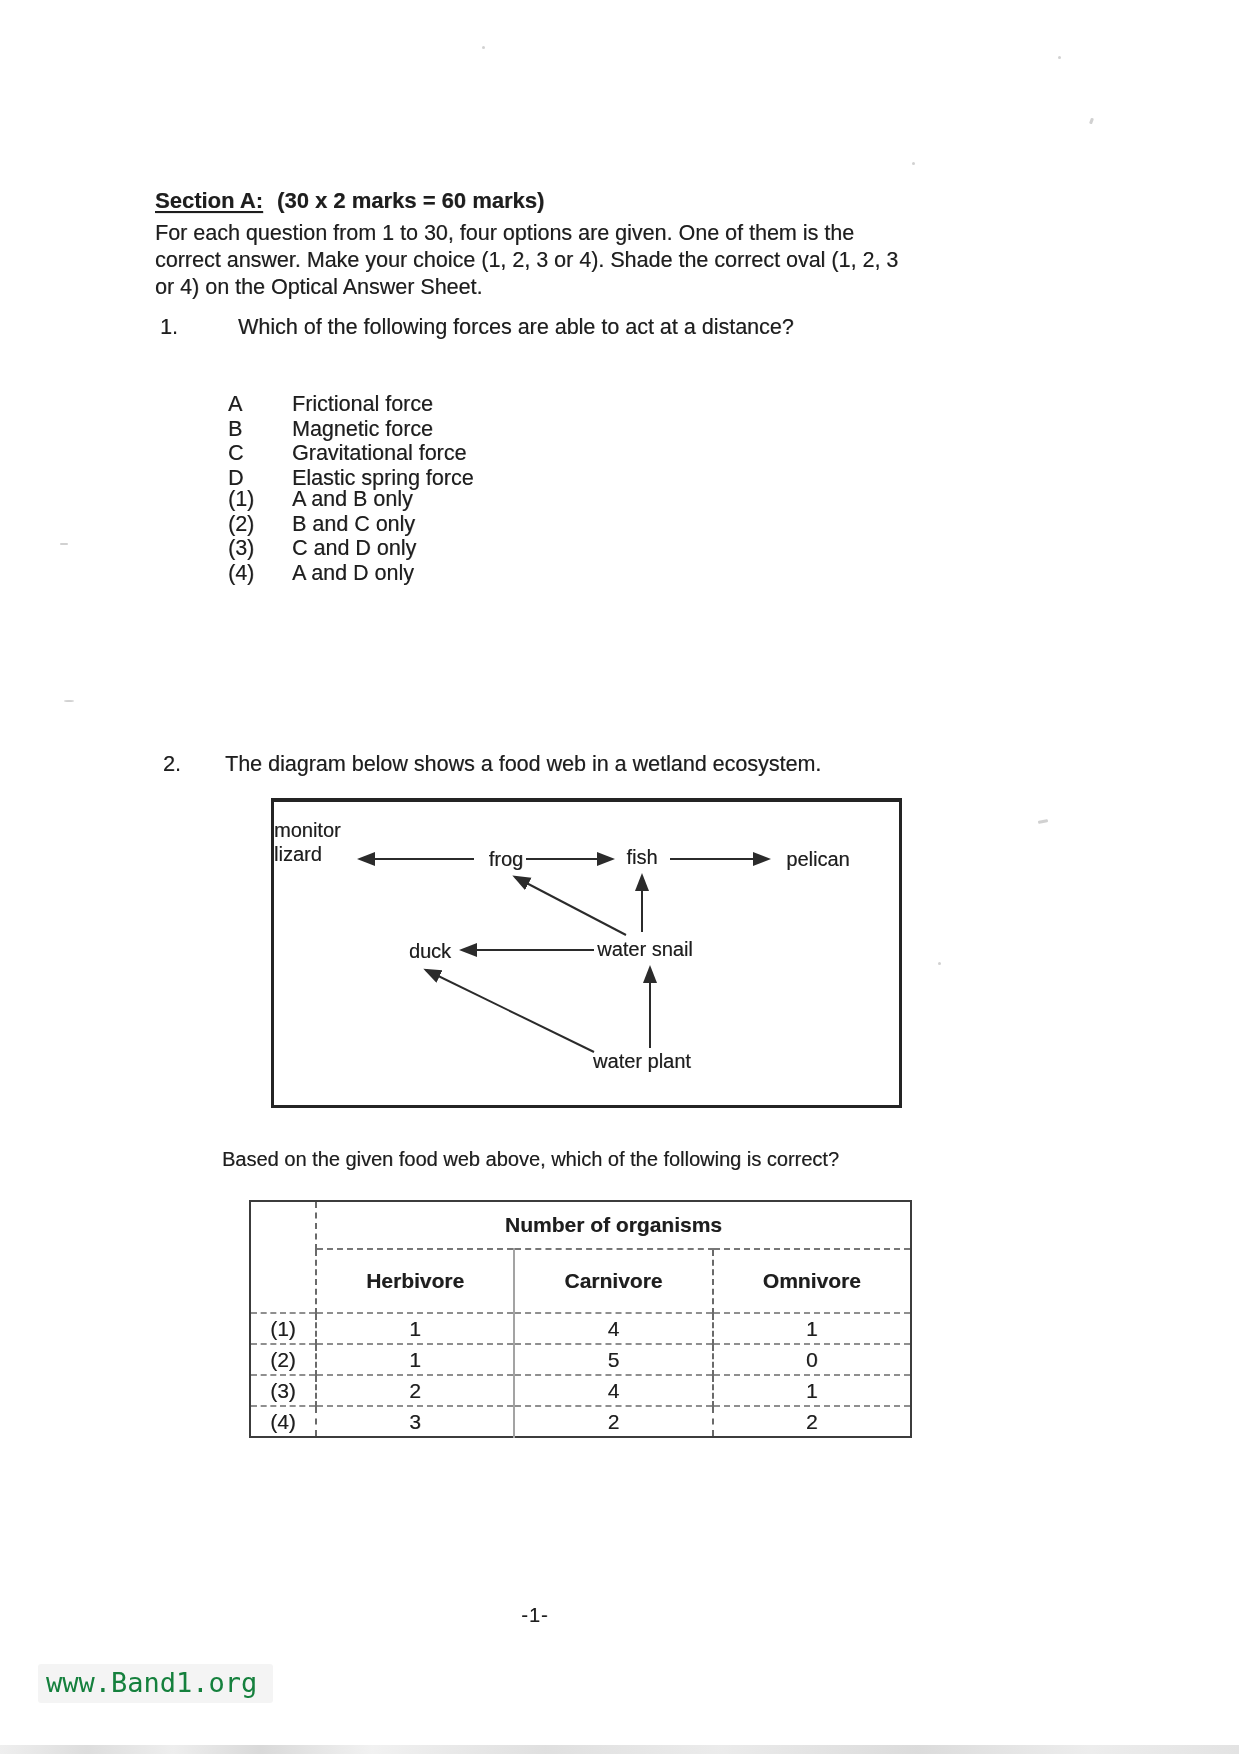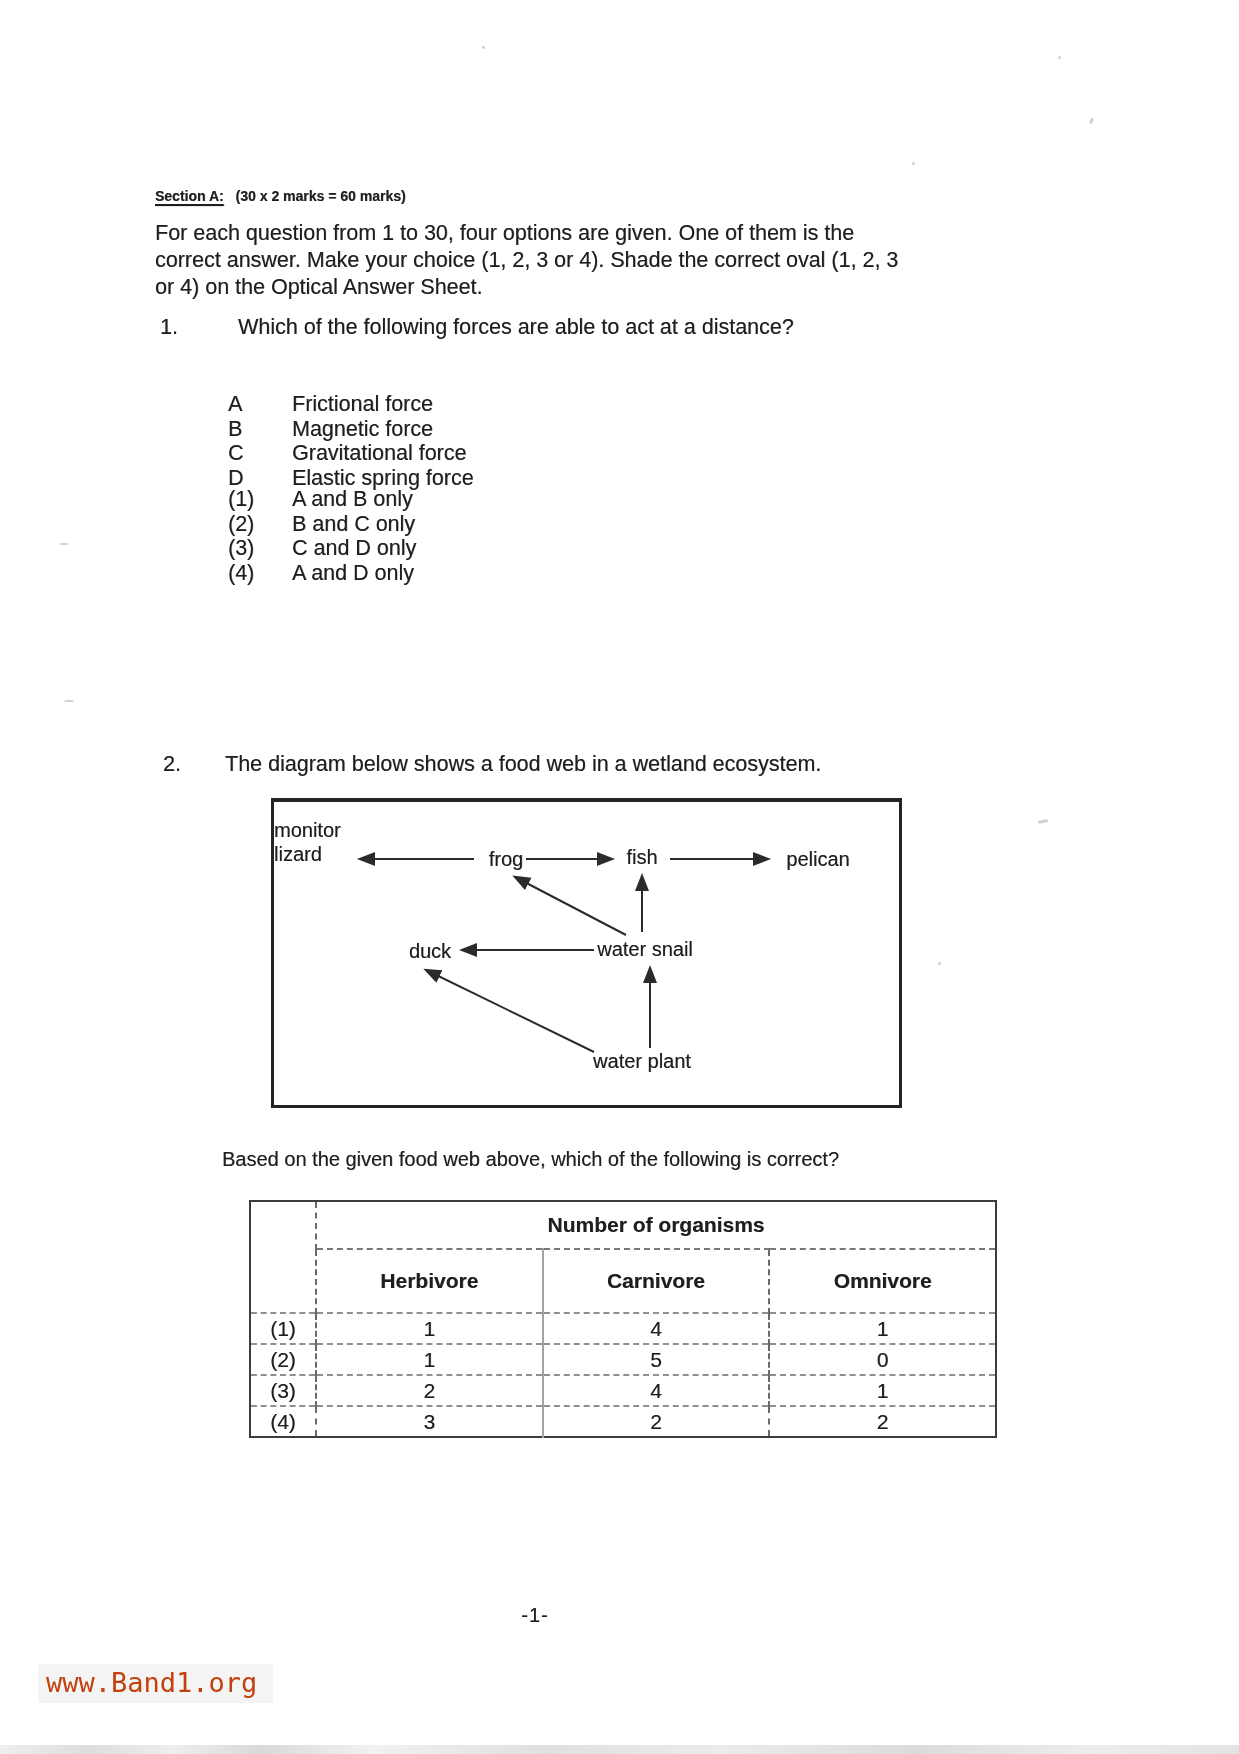--- a/index.html
+++ b/index.html
@@ -4,21 +4,21 @@
 <style>
   html,body{margin:0;padding:0;}
   body{
     width:1239px;height:1754px;background:#ffffff;position:relative;
     font-family:"Liberation Sans", sans-serif;color:#1e1e1e;overflow:hidden;
   }
   .txt{ text-shadow:0.4px 0.2px 0 rgba(25,25,25,0.5); }
   .abs{ position:absolute; }
 
   
-  .section-header{ left:155px; top:188px; font-size:14px; font-weight:bold; white-space:nowrap;}
+  .section-header{ left:155px; top:188px; font-size:22px; font-weight:bold; white-space:nowrap;}
   .sec-title{ text-decoration:underline; text-underline-offset:3px; text-decoration-thickness:2px; margin-right:8px;}
   .instructions{ left:155px; top:220px; font-size:21.5px; line-height:27px; }
 
   
   .q-num{ font-size:21.5px; }
   .q-text{ font-size:21.5px; white-space:nowrap; }
 
   .opt-block{ left:228px; font-size:21.5px; line-height:24.5px; }
   .opt-row{ white-space:nowrap; }
   .opt-label{ display:inline-block; width:64px; }
@@ -31,38 +31,38 @@
   .fw-label{
     position:absolute; transform:translate(-50%,-50%);
     font-size:20px; white-space:nowrap; text-align:left;
     text-shadow:0.4px 0.2px 0 rgba(25,25,25,0.5);
   }
   .fw-label.wrap{ white-space:normal; width:92px; line-height:24px; }
   .fw-svg{ position:absolute; left:0; top:0; }
 
   
   .ans-table{
-    left:249px; top:1200px; width:748px; border-collapse:collapse; table-layout:fixed;
+    left:249px; top:1200px; width:663px; border-collapse:collapse; table-layout:fixed;
     font-size:21px;
   }
   .ans-table td,.ans-table th{ padding:0; text-align:center; vertical-align:middle; }
   .ans-table{ border:2px solid #3c3c3c; }
   .corner-cell{ width:64px; }
   .merged-head{ height:46px; font-weight:bold; }
   .col-head{ height:62px; font-weight:bold; border-top:2px dashed #777777; }
   .body-row td{ height:29px; border-top:2px dashed #8f8f8f; }
   .sep-dash{ border-left:2px dashed #6a6a6a; }
   .sep-solid{ border-left:2px solid #a3a3a3; }
 
   .followup{ left:222px; top:1148px; font-size:20px; white-space:nowrap; }
 
   .page-number{ left:500px; top:1604px; width:70px; text-align:center; font-size:20px; letter-spacing:1px;}
   .watermark{
     left:38px; top:1664px; font-family:"DejaVu Sans Mono", monospace;
-    font-size:27px; color:#c2410c; background:#f4f4f4; padding:3px 16px 5px 8px; border-radius:3px;text-align:center;
+    font-size:27px; color:#15803d; background:#f4f4f4; padding:3px 16px 5px 8px; border-radius:3px;text-align:center;
   }
   .bottom-band{
     left:0; bottom:0; width:100%; height:9px; opacity:.85;
     background:linear-gradient(90deg,#ececec,#d7d7d7 7%,#ebebeb 14%,#d2d2d2 21%,#efefef 30%,#dadada 44%,#e8e8e8 58%,#d5d5d5 74%,#eaeaea 88%,#dedede);
   }
   .speck{ position:absolute; background:#9a9a9a; border-radius:50%; opacity:.45; }
 </style>
 </head>
 <body>
 

